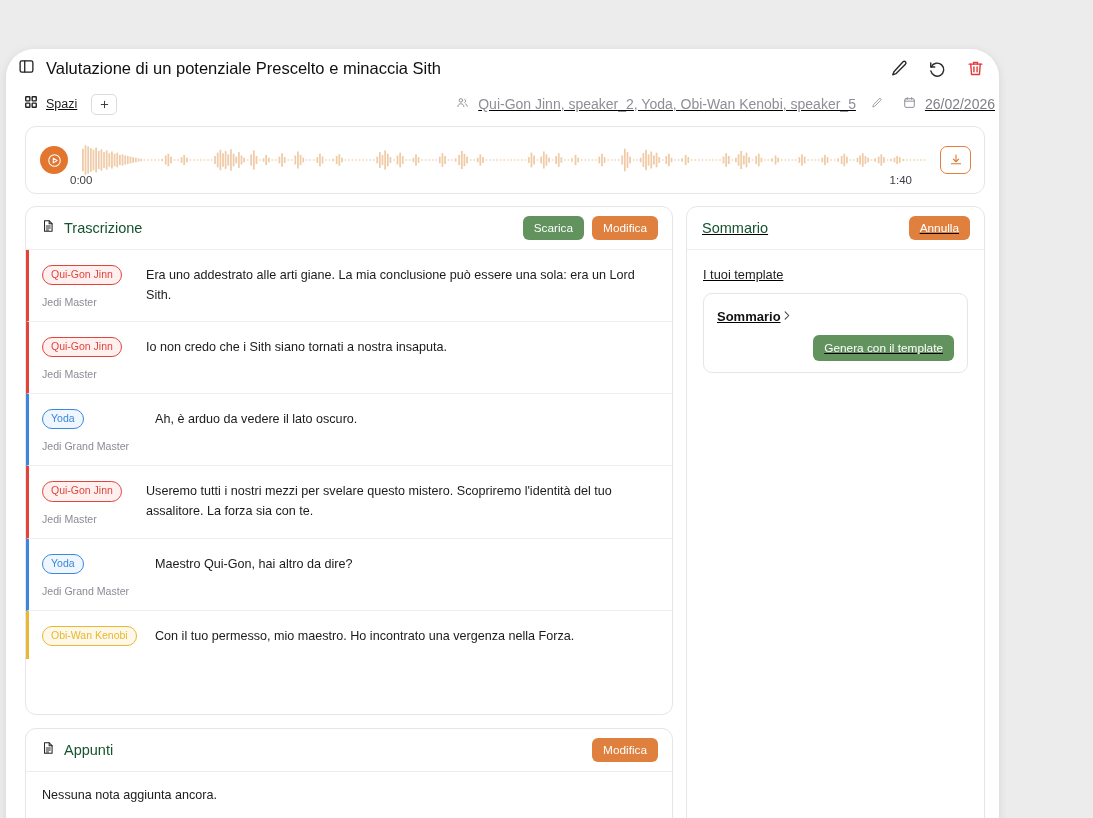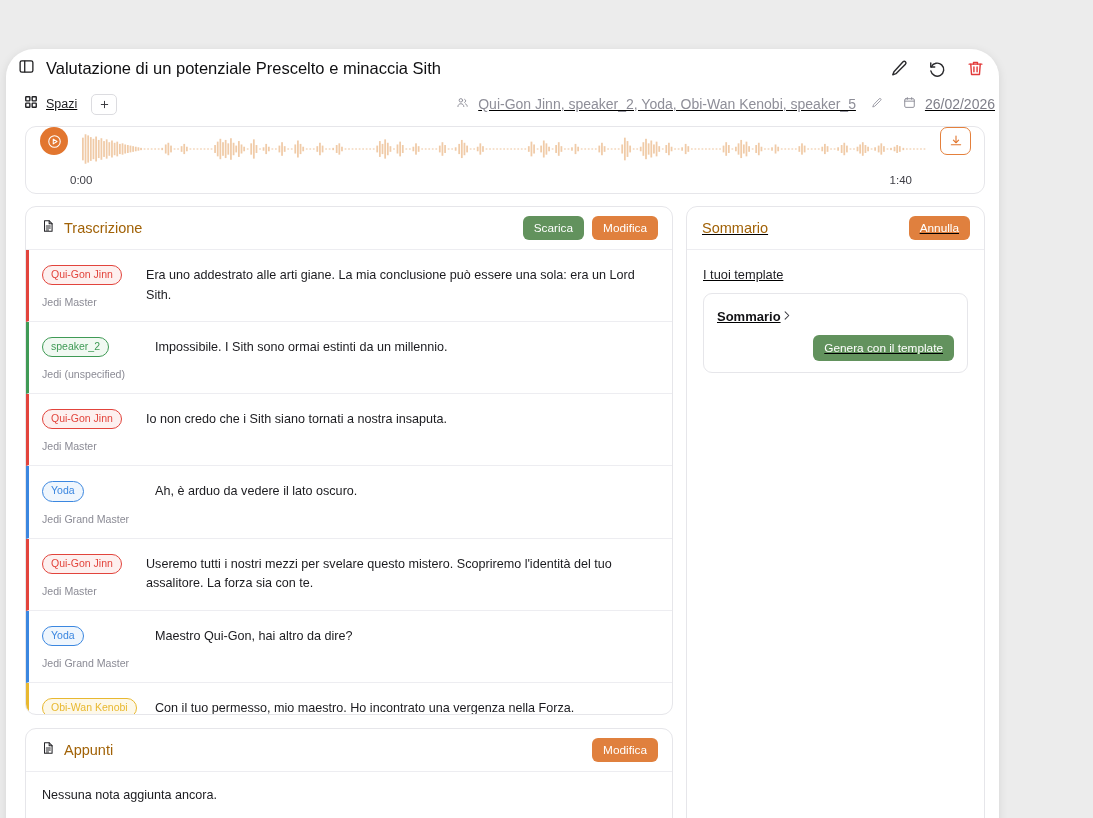--- a/index.html
+++ b/index.html
@@ -88,20 +88,21 @@
   .date-text { color: #7f7f89; }
 
   
   .audio-card {
     margin: 5px 14px 0 19px;
     height: 68px;
     border: 1px solid #e6e6ea;
     border-radius: 11px;
     background: #fff;
     display: flex;
+    align-items: center;
     padding: 0 13px 0 14px;
     position: relative;
   }
   .play-btn {
     width: 28px; height: 28px;
     border-radius: 50%;
     background: #e2762f;
     display: flex; align-items: center; justify-content: center;
     cursor: pointer;
     flex: 0 0 auto;
@@ -158,21 +159,21 @@
   }
   .card-head {
     height: 43px;
     display: flex;
     align-items: center;
     padding: 0 14px 0 15px;
     border-bottom: 1px solid #ededf1;
   }
   .card-title {
     font-size: 14.5px;
-    color: #a16207;
+    color: #14532d;
   }
   .head-icon { width: 14px; height: 14px; color: #242428; margin-right: 9px; }
   .head-actions { margin-left: auto; display: flex; gap: 8px; }
   .btn {
     border: none;
     border-radius: 6px;
     font-size: 11.8px;
     font-family: "Liberation Sans", sans-serif;
     color: #fff;
     padding: 5px 11px;
@@ -645,24 +646,20 @@
           <div class="head-actions">
             <button class="btn btn-green">Scarica</button>
             <button class="btn btn-orange">Modifica</button>
           </div>
         </div>
         <div class="transcript-body" id="transcript-body">
             <div class="t-row" style="border-left-color: rgb(226, 68, 60);">
               <div class="t-left"><span class="badge" style="color: rgb(226, 68, 60); border-color: rgb(226, 68, 60); background: rgb(253, 240, 239);">Qui-Gon Jinn</span><div class="t-role">Jedi Master</div></div>
               <div class="t-text">Era uno addestrato alle arti giane. La mia conclusione può essere una sola: era un Lord Sith.</div>
             </div>
-            <div class="t-row indent" style="border-left-color: rgb(63, 154, 85);">
-              <div class="t-left"><span class="badge" style="color: rgb(63, 154, 85); border-color: rgb(63, 154, 85); background: rgb(241, 249, 242);">speaker_2</span><div class="t-role">Jedi (unspecified)</div></div>
-              <div class="t-text">Impossibile. I Sith sono ormai estinti da un millennio.</div>
-            </div>
             <div class="t-row" style="border-left-color: rgb(226, 68, 60);">
               <div class="t-left"><span class="badge" style="color: rgb(226, 68, 60); border-color: rgb(226, 68, 60); background: rgb(253, 240, 239);">Qui-Gon Jinn</span><div class="t-role">Jedi Master</div></div>
               <div class="t-text">Io non credo che i Sith siano tornati a nostra insaputa.</div>
             </div>
             <div class="t-row indent" style="border-left-color: rgb(59, 135, 224);">
               <div class="t-left"><span class="badge" style="color: rgb(59, 135, 224); border-color: rgb(59, 135, 224); background: rgb(239, 246, 253);">Yoda</span><div class="t-role">Jedi Grand Master</div></div>
               <div class="t-text">Ah, è arduo da vedere il lato oscuro.</div>
             </div>
             <div class="t-row" style="border-left-color: rgb(226, 68, 60);">
               <div class="t-left"><span class="badge" style="color: rgb(226, 68, 60); border-color: rgb(226, 68, 60); background: rgb(253, 240, 239);">Qui-Gon Jinn</span><div class="t-role">Jedi Master</div></div>

